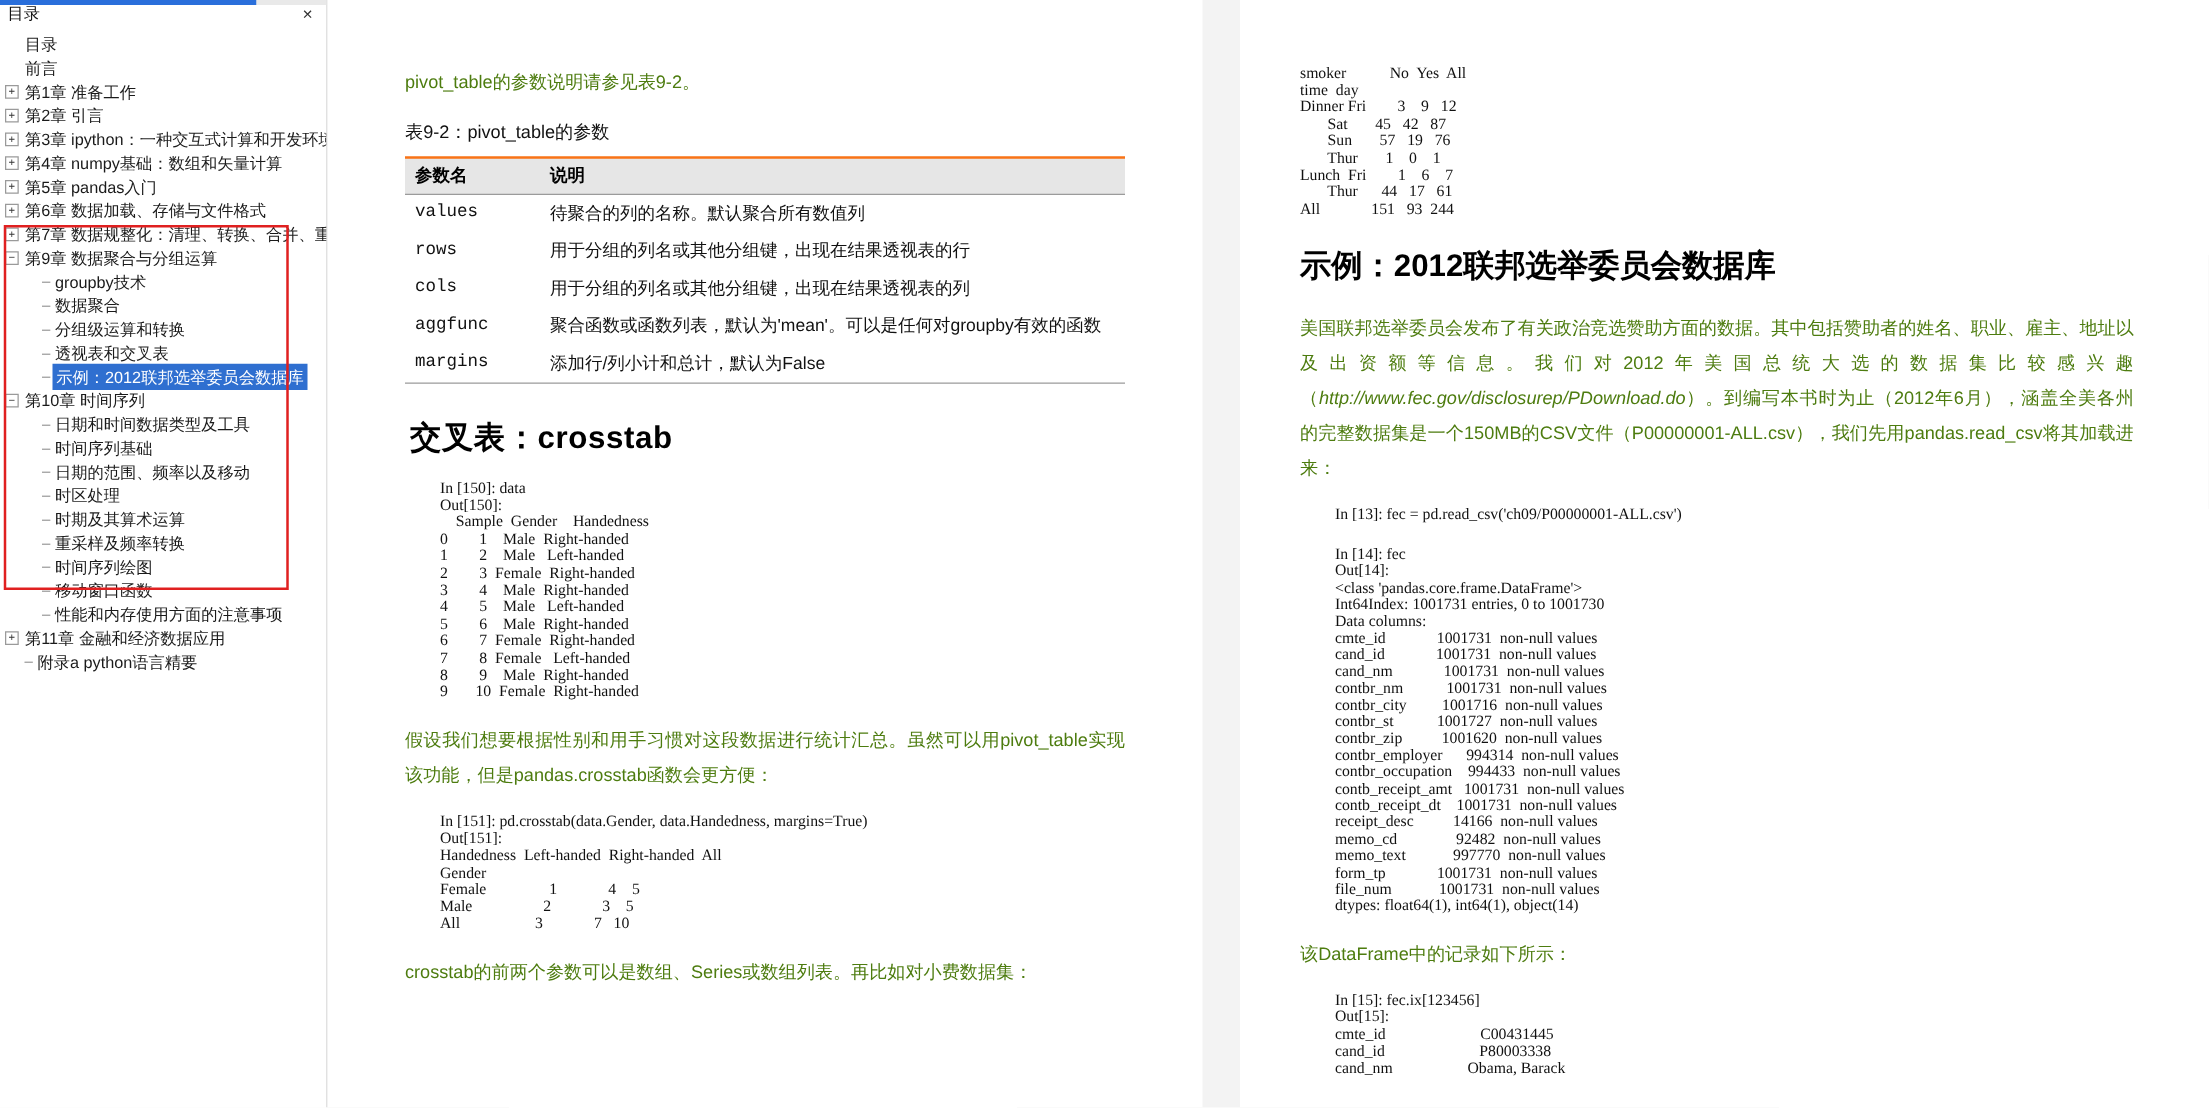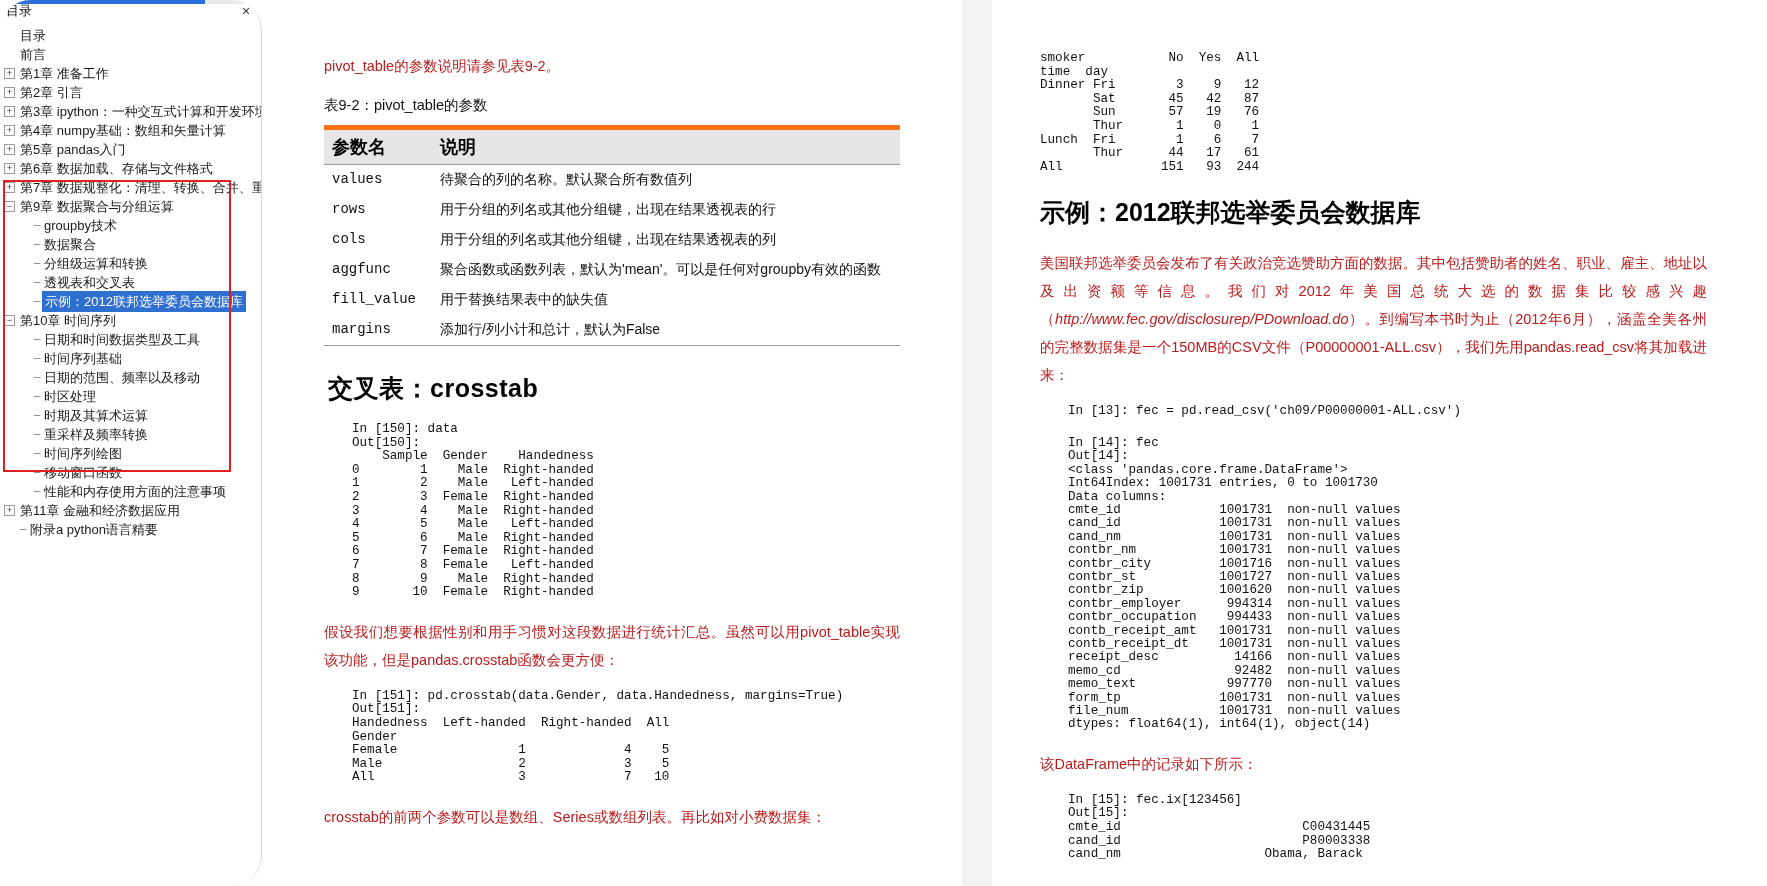--- a/index.html
+++ b/index.html
@@ -19,21 +19,20 @@
 
   
   .sidebar {
     width: 262px;
     min-width: 262px;
     height: 886px;
     background: #ffffff;
     border-right: 1px solid #d8d8d8;
     position: relative;
     overflow: hidden;
-    border-radius: 31px;
   }
   .sidebar-header {
     height: 22px;
     display: flex;
     align-items: center;
     justify-content: space-between;
     padding: 0 8px 0 6px;
     font-size: 13px;
     color: #111;
     background: #ffffff;
@@ -121,21 +120,21 @@
   }
   .page-left { width: 700px; }
   .page-gap { width: 30px; background: #f3f3f3; }
   .page-right { width: 775px; }
 
   .pg-inner-left { padding: 52px 62px 0 62px; }
   .pg-inner-right { padding: 52px 60px 0 48px; }
   .para {
     font-size: 14.5px;
     line-height: 28px;
-    color: #b91c1c;
+    color: #4d7c0f;
     margin: 0 0 16px 0;
     text-align: justify;
   }
   .mono { font-family: "Liberation Mono", monospace; }
 
   .tbl-caption {
     font-size: 14.5px;
     margin: 0 0 10px 0;
     color: #111;
   }
@@ -143,23 +142,23 @@
     width: 100%;
     border-collapse: collapse;
     font-size: 14px;
     margin-bottom: 26px;
   }
   table.params thead th {
     background: #e6e6e6;
     text-align: left;
     font-weight: bold;
     padding: 5px 8px;
-    border-top: 5px solid #f97316;
+    border-top: 2px solid #f97316;
     border-bottom: 1px solid #9b9b9b;
-    font-size: 18px;
+    font-size: 14px;
   }
   table.params thead th.c1 { width: 108px; }
   table.params tbody td {
     padding: 6px 8px;
     vertical-align: top;
     color: #111;
   }
   table.params tbody tr:last-child td {
     border-bottom: 1px solid #9b9b9b;
   }
@@ -171,21 +170,21 @@
     color: #000;
     letter-spacing: 0.5px;
   }
   h2.sec-r {
     font-size: 25px;
     font-weight: bold;
     margin: 22px 0 20px 0;
     color: #000;
   }
   pre.code {
-    font-family: Liberation Mono, monospace;
+    font-family: Liberation Serif, serif;
     font-size: 12.6px;
     line-height: 13.6px;
     color: #111;
     margin: 0 0 18px 0;
     padding-left: 28px;
     white-space: pre;
   }
   pre.code.tight { line-height: 13.4px; }
   pre.code.topblock {
     padding-left: 0;
@@ -360,24 +359,20 @@
               </tr>
               <tr>
                 <td class="mono">cols</td>
                 <td>用于分组的列名或其他分组键，出现在结果透视表的列</td>
               </tr>
               <tr>
                 <td class="mono">aggfunc</td>
                 <td>聚合函数或函数列表，默认为'mean'。可以是任何对groupby有效的函数</td>
               </tr>
               <tr>
-                <td class="mono">fill_value</td>
-                <td>用于替换结果表中的缺失值</td>
-              </tr>
-              <tr>
                 <td class="mono">margins</td>
                 <td>添加行/列小计和总计，默认为False</td>
               </tr>
             </tbody>
         </table>
 
         <h2 class="sec">交叉表：crosstab</h2>
 
         <pre class="code">In [150]: data
 Out[150]:

